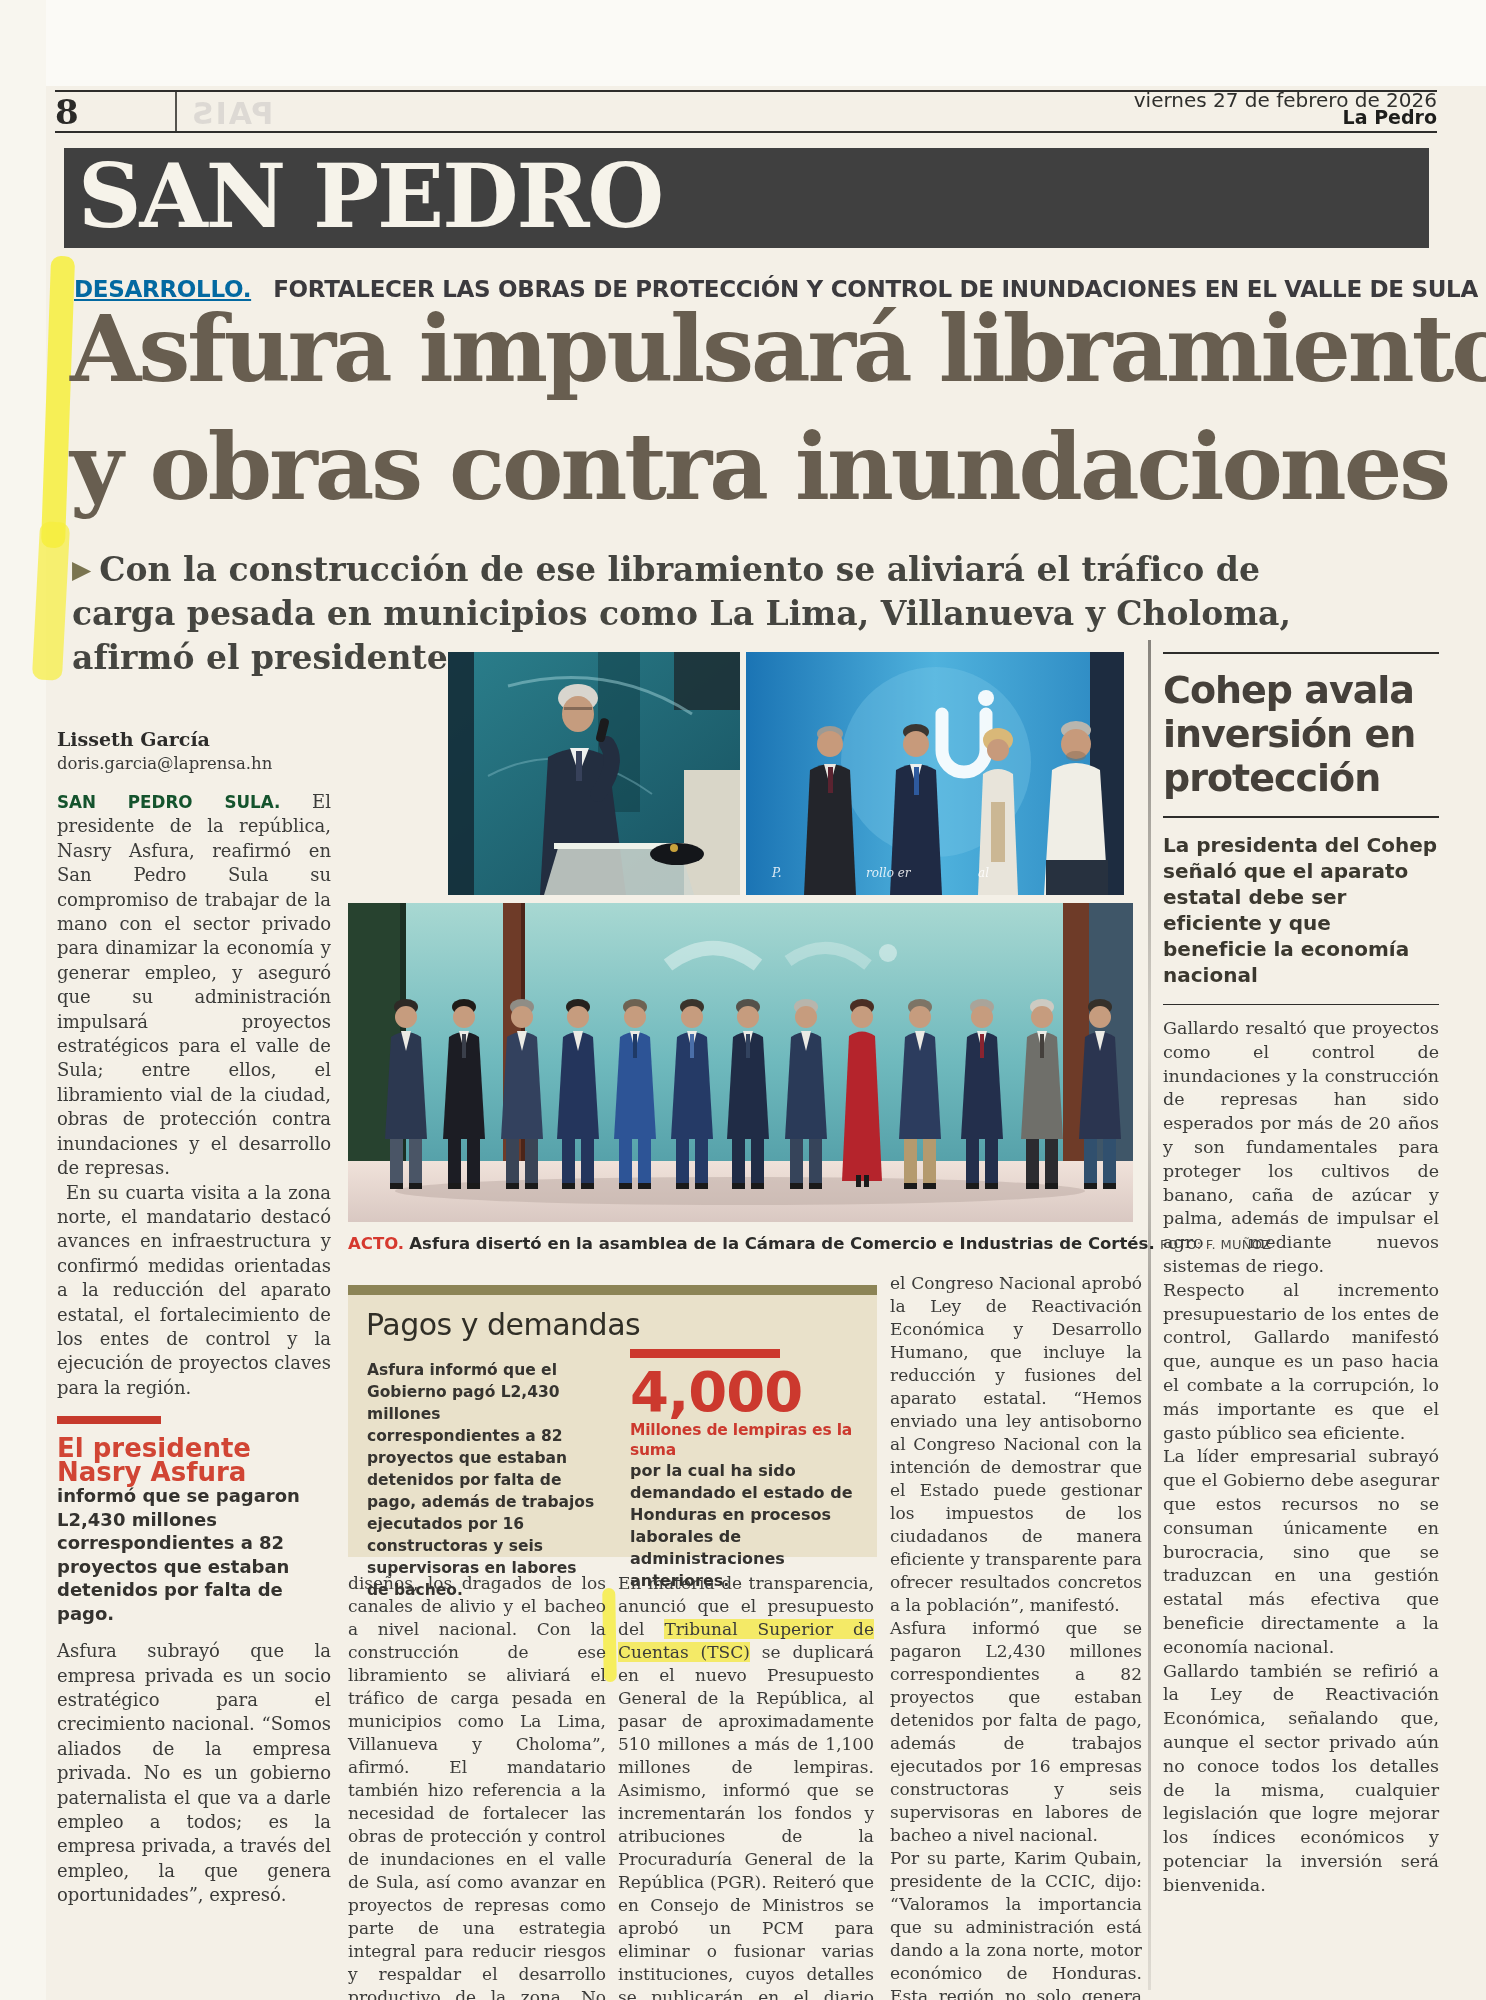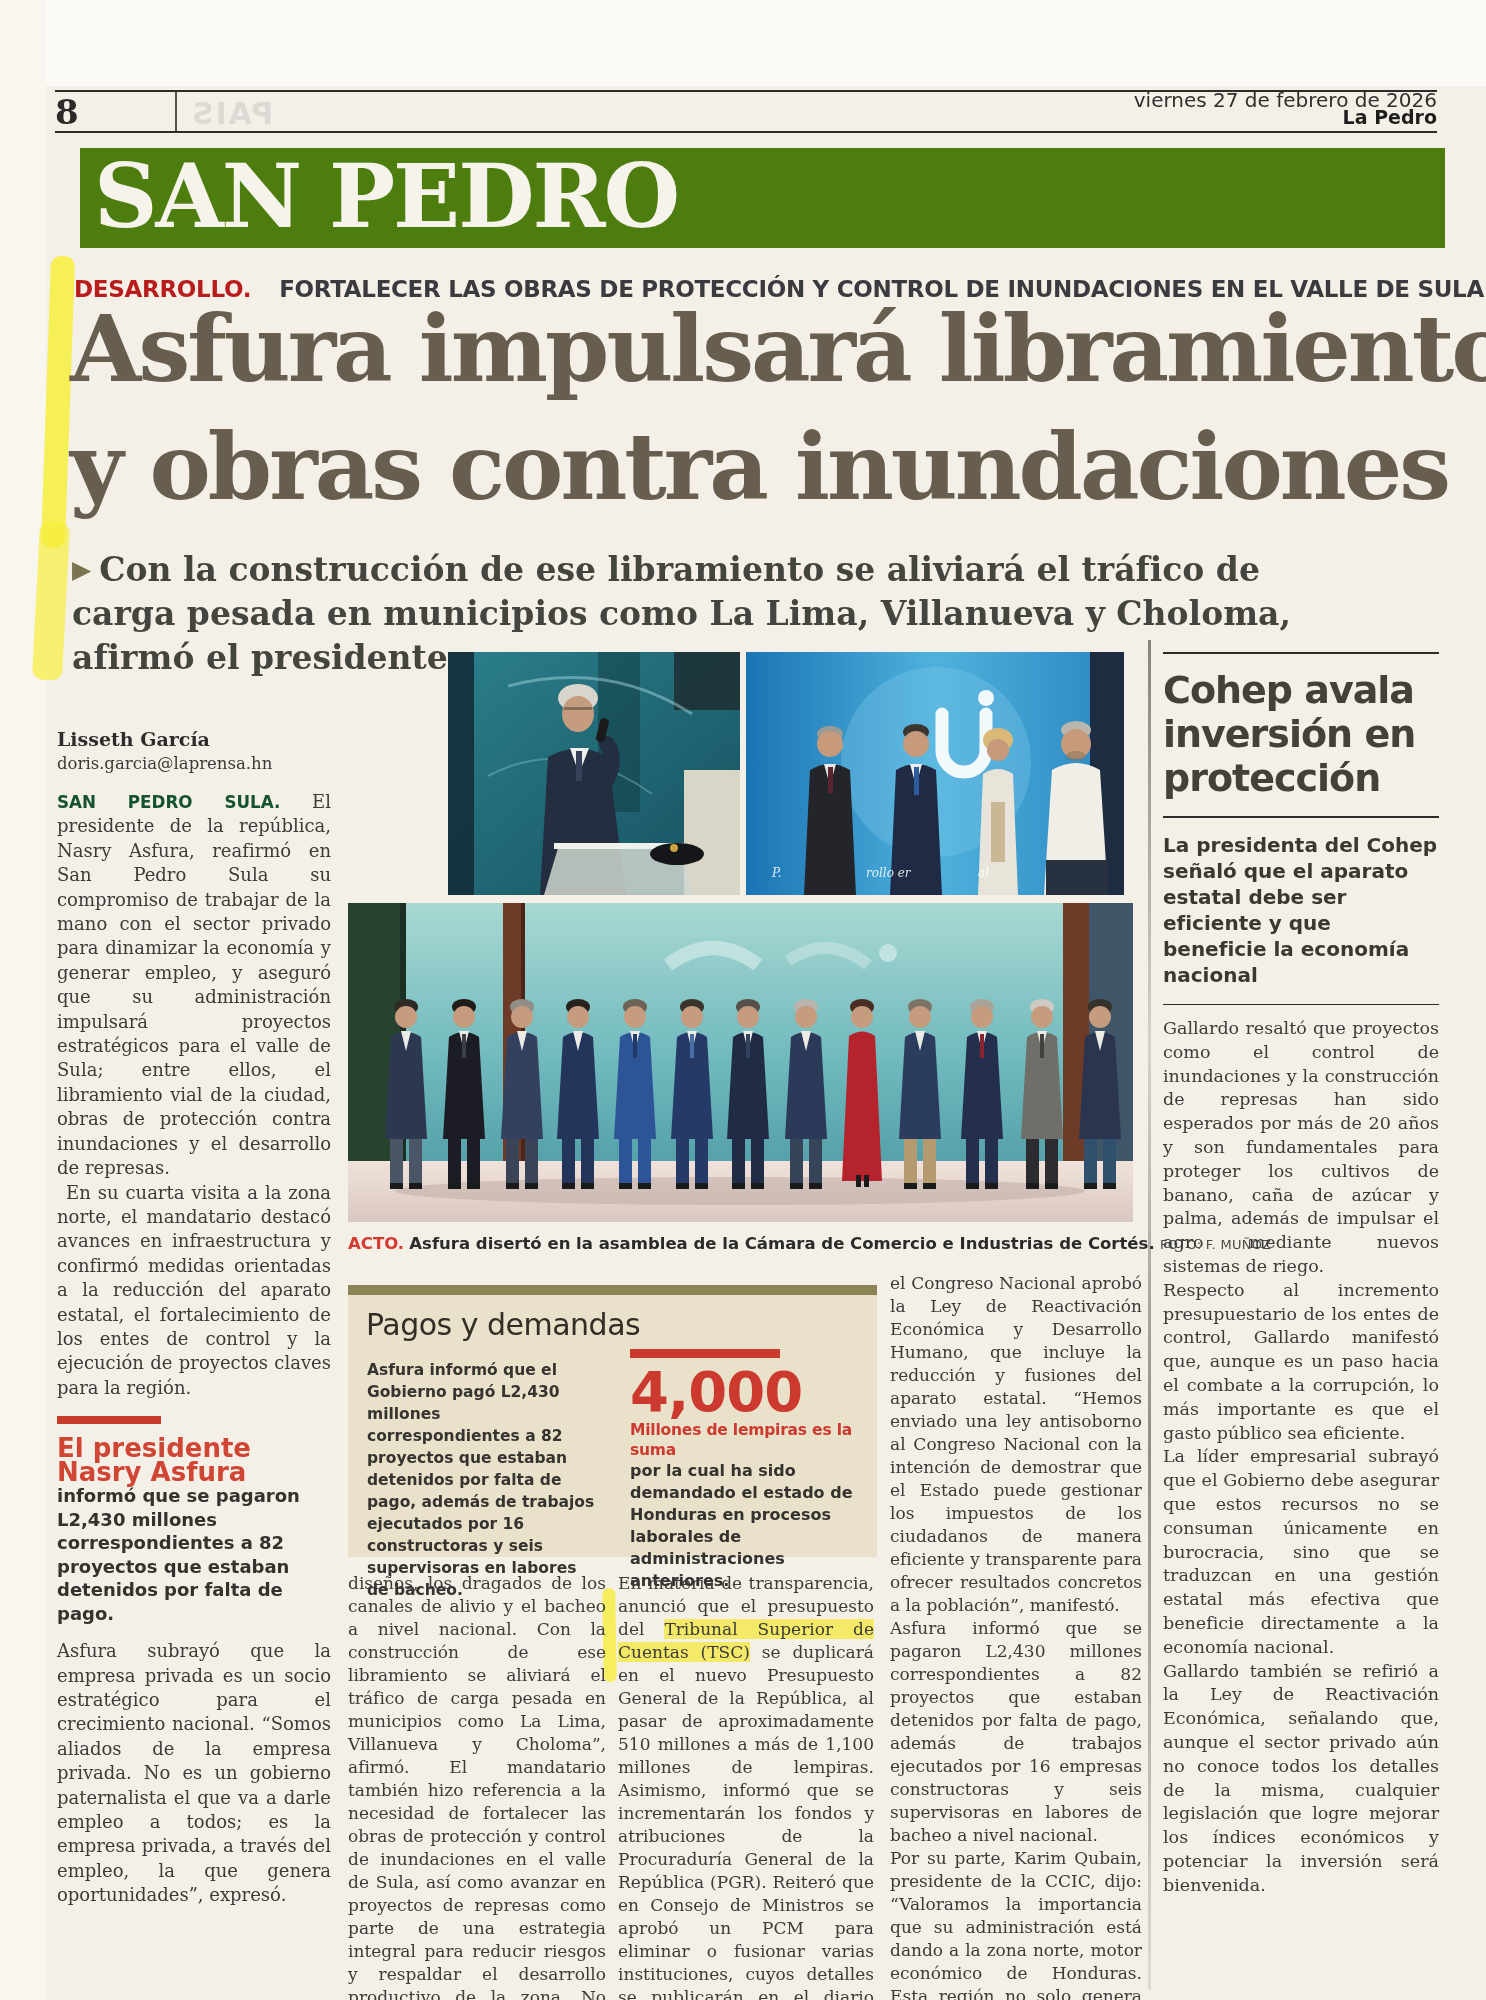--- a/index.html
+++ b/index.html
@@ -10,26 +10,26 @@
   .rule{position:absolute;background:#2e2d2b;}
   
   #top-white{left:0;top:0;width:1486px;height:86px;background:#fbfaf6;}
   #left-margin{left:0;top:0;width:46px;height:2000px;background:#f8f6ef;}
   #page-number{left:55px;top:92px;font-size:34px;font-weight:bold;color:#2b2a28;}
   #ghost-pais{left:190px;top:96px;font-size:30px;font-weight:bold;color:rgba(60,60,75,.12);
               transform:scaleX(-1);letter-spacing:2px;}
   #masthead-date{right:49px;top:88px;font-size:20px;color:#2f2f2d;text-align:right;}
   #masthead-brand{right:49px;top:106px;font-size:19px;font-weight:bold;color:#1e1e1c;text-align:right;}
   
-  #section-banner{left:80px;top:148px;width:1365px;height:100px;background:#4d7c0f;}
+  #section-banner{left:64px;top:148px;width:1365px;height:100px;background:#404040;}
   #section-banner-title{position:absolute;left:14px;top:-6px;color:#f6f3ea;font-size:88px;font-weight:bold;
         letter-spacing:-2px;line-height:108px;font-family:"DejaVu Serif","Liberation Serif",serif;}
   
   #kicker{left:74px;top:276px;font-size:23px;font-weight:bold;letter-spacing:-0.3px;}
-  #kicker .label{color:#b91c1c;margin-right:28px;}
+  #kicker .label{color:#0369a1;margin-right:22px;text-decoration:underline;}
   #kicker .text{color:#3b3a3e;}
   .headline-line{left:70px;color:#685e50;font-weight:bold;font-size:92px;letter-spacing:-3px;line-height:1;white-space:nowrap;}
   #subhead{left:72px;top:548px;width:1300px;font-size:33px;line-height:1.33;color:#454540;font-weight:600;}
   #subhead .arrow{color:#7a7450;font-size:25px;margin-right:8px;position:relative;top:-3px;}
   
   #byline-rule{left:57px;top:716px;width:273px;height:2px;background:#3a3a38;}
   #byline-author{left:57px;top:728px;font-size:19px;font-weight:bold;color:#2d2c2a;}
   #byline-email{left:57px;top:754px;font-size:16.5px;color:#3a3a38;}
   
   .bodycol{text-align:justify;}

